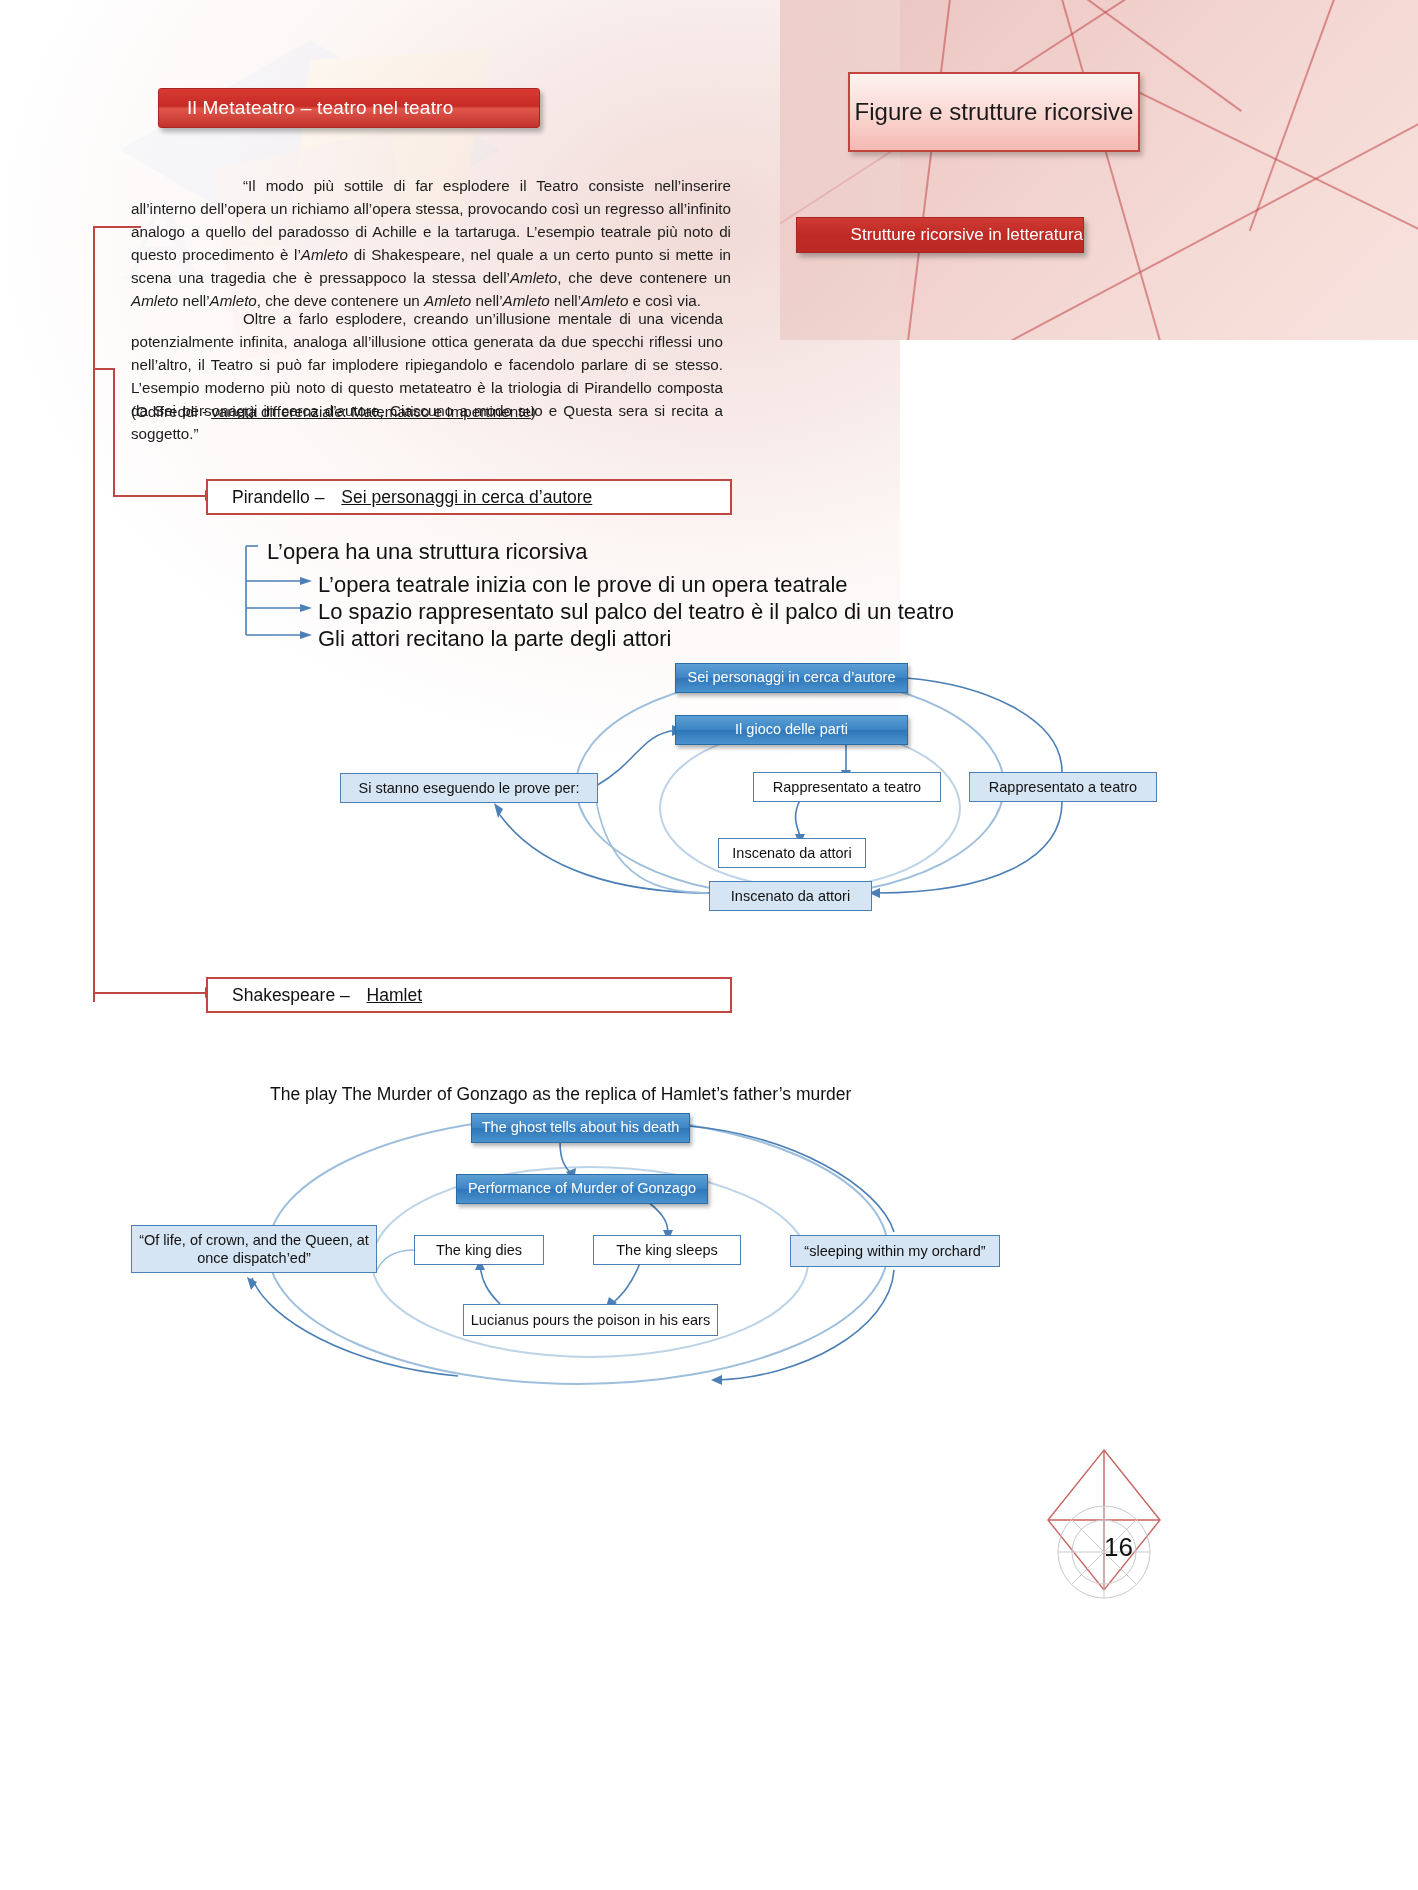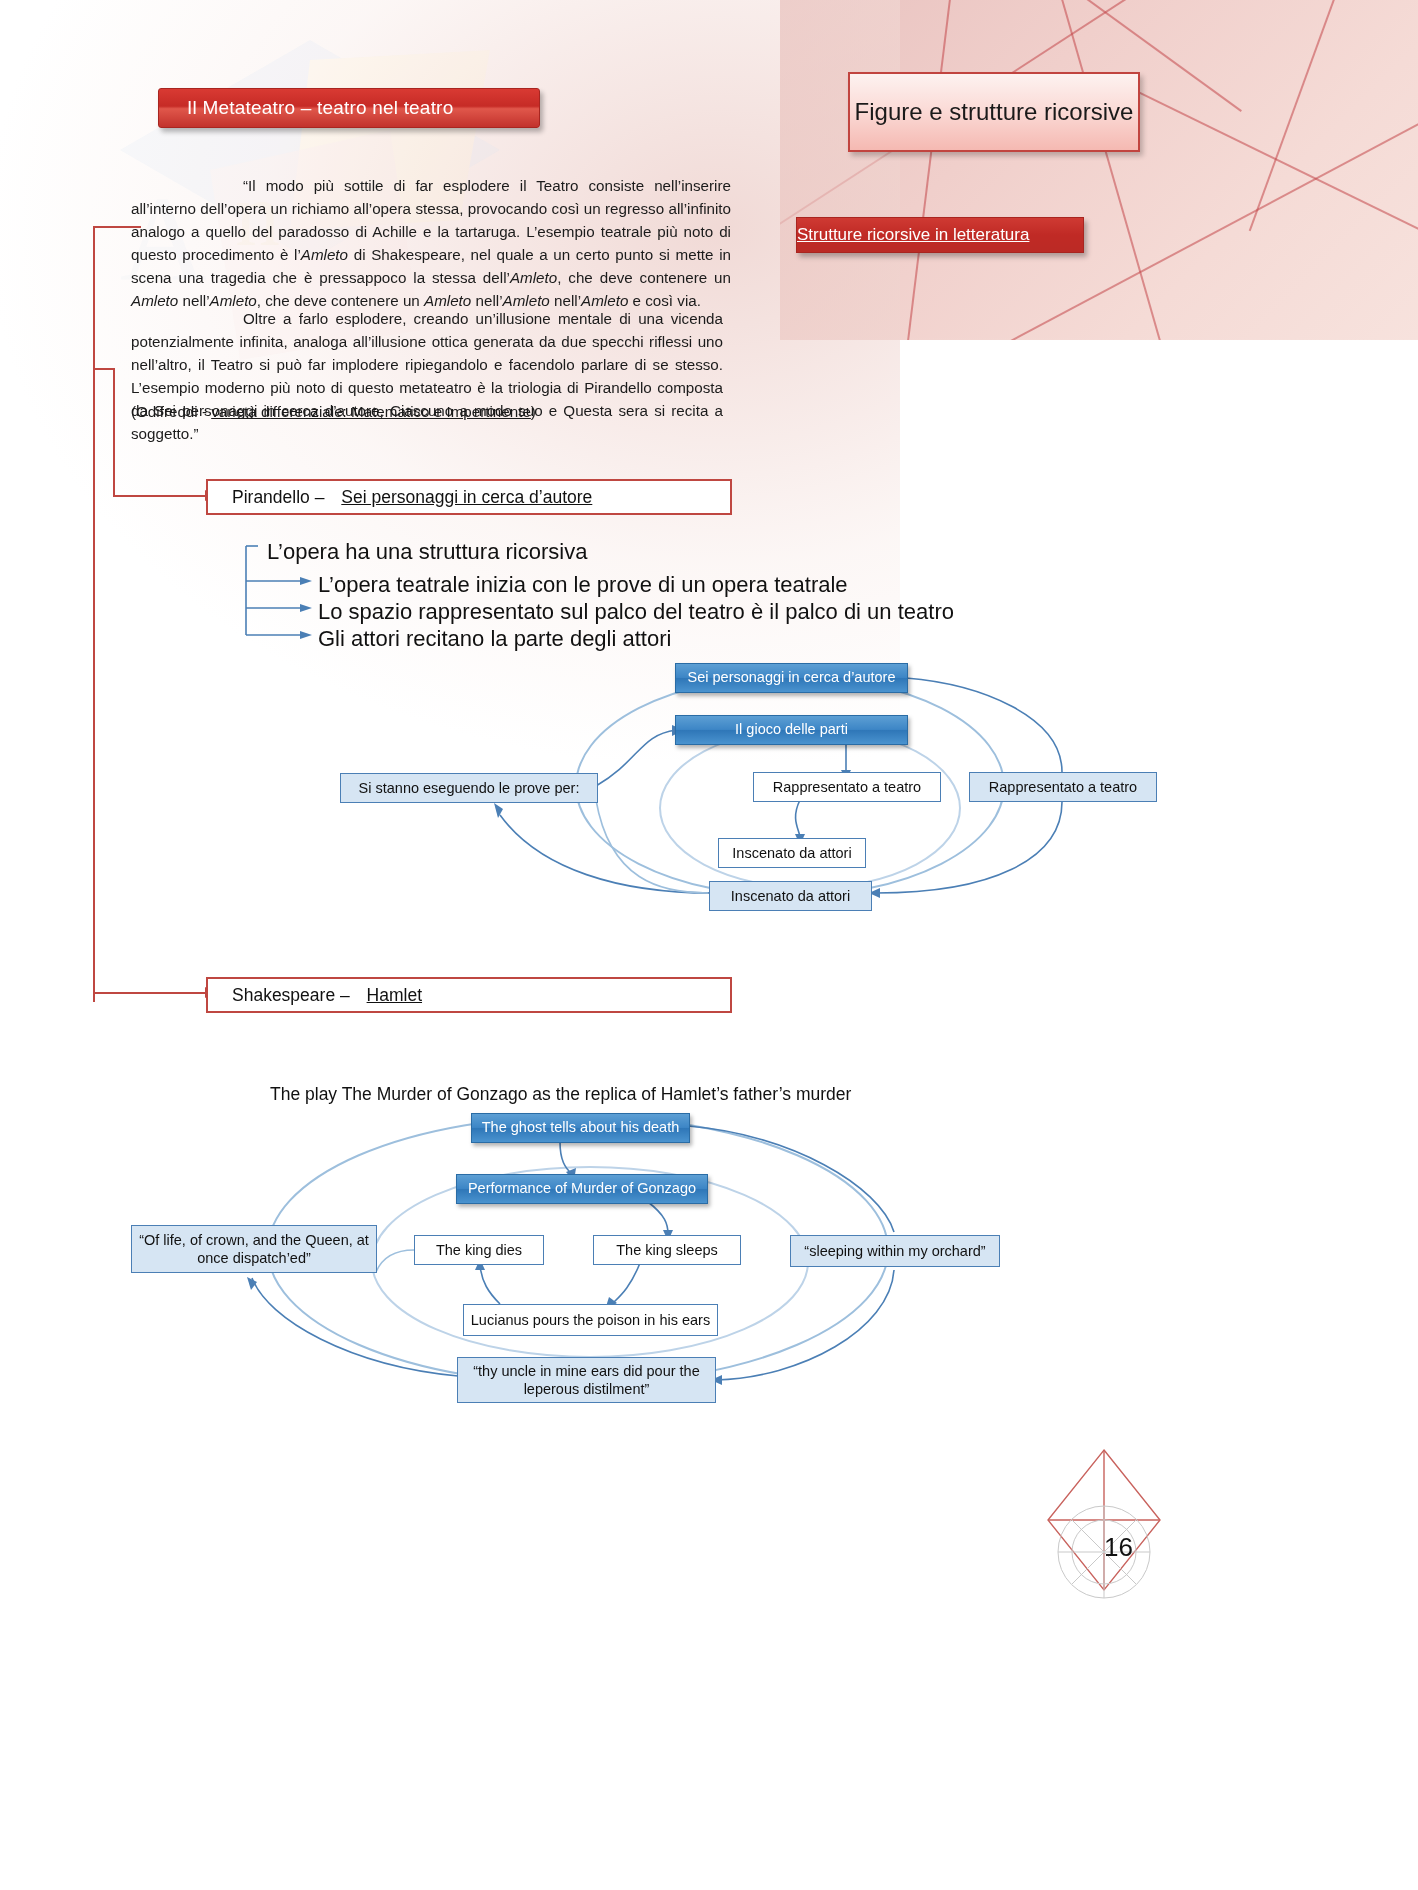--- a/index.html
+++ b/index.html
@@ -41,21 +41,21 @@
     box-shadow:3px 4px 5px rgba(0,0,0,.28);
     color:#fff;display:flex;align-items:center;
   }
   .red-banner span{padding-left:28px;font-size:19px;letter-spacing:.2px;}
 
   .red-banner2{
     position:absolute;
     background:linear-gradient(180deg,#cf3a33 0%,#c02a25 50%,#bb2a25 100%);
     border:1px solid #a82520;
     box-shadow:3px 4px 5px rgba(0,0,0,.28);
-    color:#fff;display:flex;align-items:center;justify-content:flex-start;text-decoration:underline;
+    color:#fff;display:flex;align-items:center;justify-content:flex-end;
   }
   .red-banner2 span{font-size:17px;}
 
   
   .pink-box{
     position:absolute;
     background:linear-gradient(180deg,#fdf2f0 0%,#fbdcd8 45%,#f5b9b2 100%);
     border:2px solid #c1443f;
     box-shadow:3px 4px 5px rgba(0,0,0,.22);
     display:flex;align-items:center;justify-content:center;text-align:center;
@@ -293,23 +293,20 @@
   </div>
   <div class="ltbluebox" style="left:131px;top:1225px;width:246px;height:48px;padding:0 6px;box-sizing:border-box;">
     <span>“Of life, of crown, and the Queen, at once dispatch’ed”</span>
   </div>
   <div class="ltbluebox" style="left:790px;top:1235px;width:208px;height:30px;">
     <span>“sleeping within my orchard”</span>
   </div>
   <div class="whitebox" style="left:463px;top:1304px;width:253px;height:30px;">
     <span>Lucianus pours the poison in his ears</span>
   </div>
-  <div class="ltbluebox" style="left:457px;top:1357px;width:259px;height:46px;padding:0 6px;box-sizing:border-box;">
-    <span>“thy uncle in mine ears did pour the leperous distilment”</span>
-  </div>
 
   <svg class="svgl" style="width:1418px;height:1890px;">
     <g stroke="#bf4741" stroke-width="1.4" fill="none" opacity=".85">
       <polygon points="1104,1450 1160,1520 1104,1590 1048,1520"></polygon>
       <path d="M1104,1450 L1104,1590"></path>
       <path d="M1048,1520 L1160,1520"></path>
     </g>
     <g stroke="#c9c9c9" stroke-width="1" fill="none">
       <circle cx="1104" cy="1552" r="46"></circle>
       <circle cx="1104" cy="1552" r="32"></circle>

